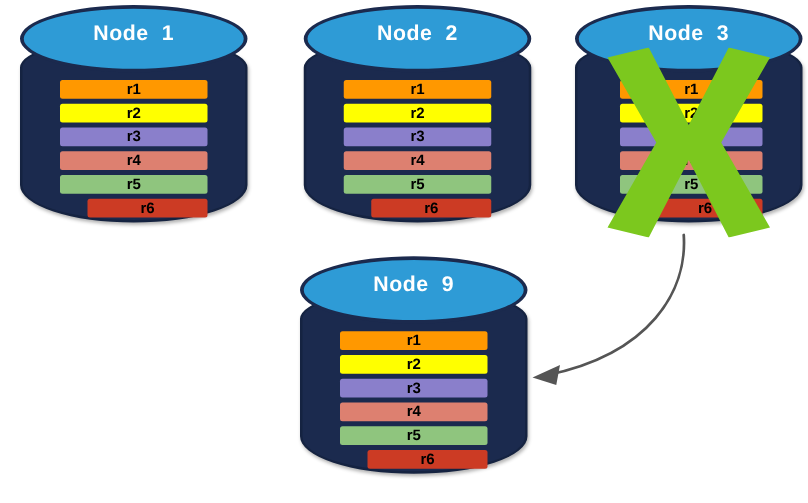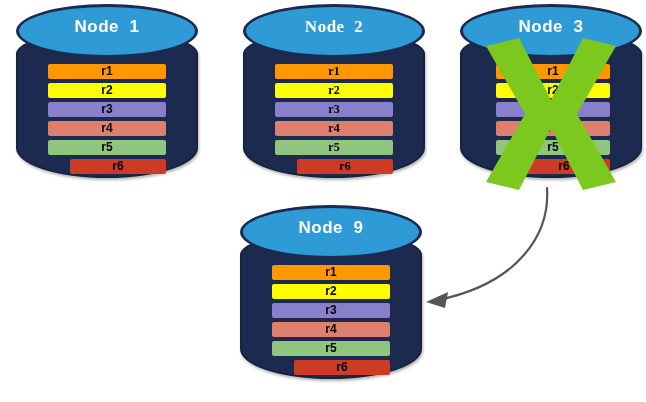--- a/index.html
+++ b/index.html
@@ -84,21 +84,21 @@
     font-size: 12px;
     font-weight: bold;
     color: #000000;
     line-height: 15px;
     box-sizing: border-box;
   }
   .record:last-child { margin-bottom: 0; margin-left: 22px; }
 
   
   #node1 { left: 16px;  top: 4px;  }
-  #node2 { left: 243px; top: 4px; font-family: Liberation Serif, serif;  }
+  #node2 { left: 243px; top: 4px;  }
   #node3 { left: 460px; top: 4px;  }
   #node4 { left: 240px; top: 205px; }
 
   
   #node3 .records {
     left: 36px;
     width: 114px;
   }
 
   

